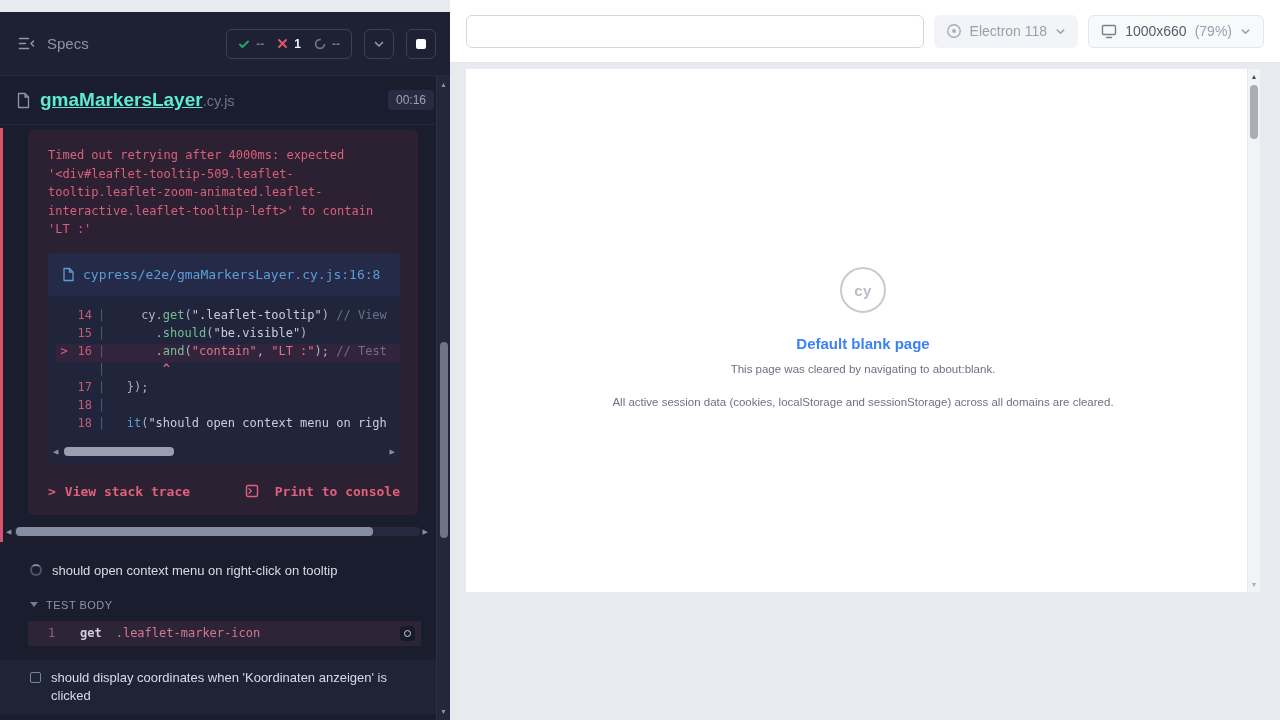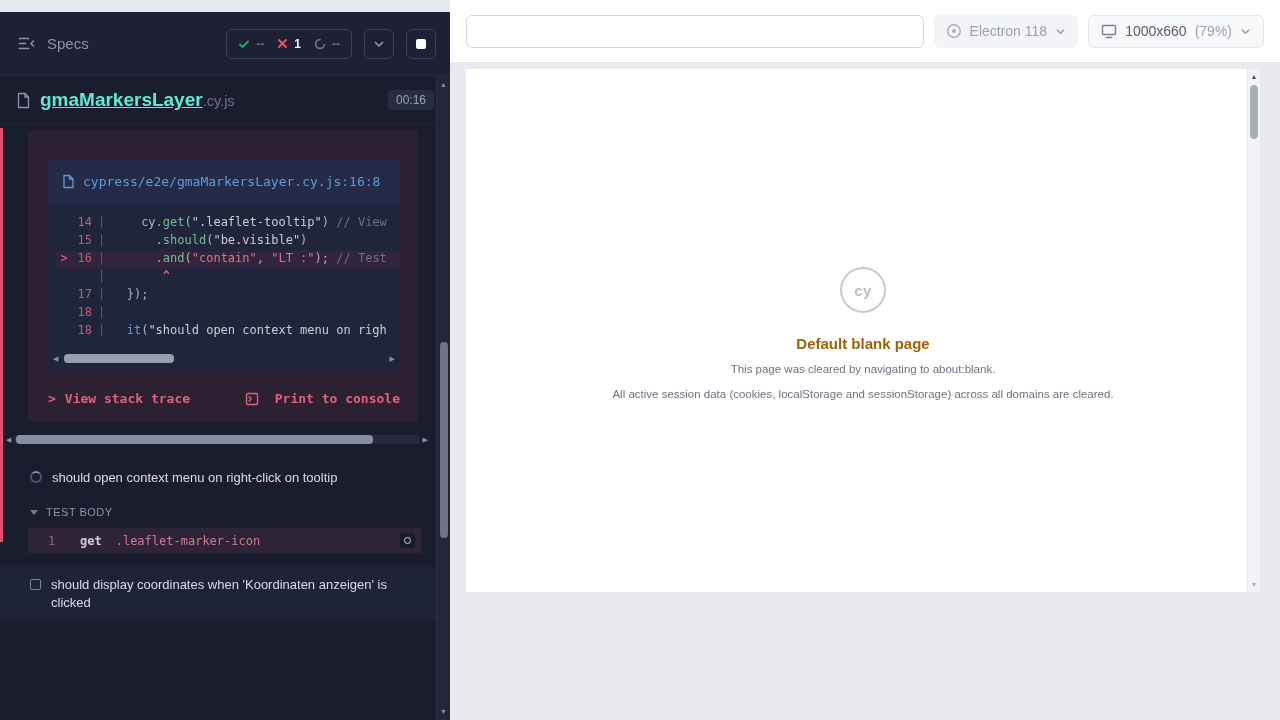--- a/index.html
+++ b/index.html
@@ -97,23 +97,23 @@
   .hdr-btn { height:33px; display:flex; align-items:center; gap:8px; border-radius:6px; padding:0 12px;
              font-size:14px; cursor:pointer; border:none; background:#f3f4f7; color:#9aa0ad; }
   .hdr-btn.viewport { background:#f8f9fb; border:1px solid #e3e6ea; color:#565c68; }
   .hdr-btn.viewport .scale { color:#9aa0ad; }
 
   .aut-stage { flex:1; padding:6px 0 0 16px; }
   .aut-page { width:794px; height:523px; background:#ffffff; position:relative; text-align:center; }
   .cy-logo { width:46px; height:46px; border:2.5px solid #c6cad3; border-radius:50%; color:#b9bec9;
              font-size:15px; font-weight:700; letter-spacing:0.5px; display:inline-flex; align-items:center;
              justify-content:center; margin-top:198px; }
-  .blank-title { margin-top:22px; font-size:15px; font-weight:700; color:#a16207; }
+  .blank-title { margin-top:22px; font-size:15px; font-weight:700; color:#3b82f6; }
   .blank-sub { margin-top:9px; font-size:11.5px; color:#6b7280; line-height:16px; }
-  .blank-sub + .blank-sub { margin-top:9px; }
+  .blank-sub + .blank-sub { margin-top:17px; }
 
   .page-scrollbar { position:absolute; right:0; top:0; bottom:0; width:13px; background:#f2f3f5;
                     border-left:1px solid #e5e7ea; cursor:pointer; }
   .page-scrollbar .sb-arrow { position:absolute; left:0; width:100%; text-align:center; color:#4a4f58; }
   .page-scrollbar .sb-arrow.up { top:4px; }
   .page-scrollbar .sb-arrow.down { bottom:4px; color:#aab0bb; }
   .page-scrollbar .pg-thumb { position:absolute; left:2px; top:16px; width:8px; height:54px; background:#a8adb6; border-radius:4px; }
 </style>
 </head>
 <body>
@@ -179,20 +179,21 @@
             <path d="M9 1.5V5h3.5" fill="none" stroke="#8f95a8" stroke-width="1.3"></path>
           </svg>
       </span>
       <span><span class="spec-name">gmaMarkersLayer</span><span class="spec-ext">.cy.js</span></span>
       <span class="spec-time">00:16</span>
     </div>
 
     <div class="reporter-body">
 
       <section class="error-panel">
+        <p class="error-message">Timed out retrying after 4000ms: expected '&lt;div#leaflet-tooltip-509.leaflet-tooltip.leaflet-zoom-animated.leaflet-interactive.leaflet-tooltip-left&gt;' to contain 'LT :'</p>
 
         <div class="code-frame">
           <div class="code-frame-header"><svg width="13" height="15" viewBox="0 0 13 15">
                 <path d="M2 1.5h5.5l3.5 3.5v8.5H2z" fill="none" stroke="#5c9ed8" stroke-width="1.3" stroke-linejoin="round"></path>
                 <path d="M7.5 1.5V5H11" fill="none" stroke="#5c9ed8" stroke-width="1.3"></path>
               </svg><span>cypress/e2e/gmaMarkersLayer.cy.js:16:8</span></div>
 
           <div class="code-lines">
               <div class="code-line"><span class="ln-arrow"></span><span class="ln-num">14</span><span class="ln-sep">|</span><span class="ln-code"><span class="tk-p">    cy.</span><span class="tk-fn">get</span><span class="tk-p">(</span><span class="tk-str">".leaflet-tooltip"</span><span class="tk-p">) </span><span class="tk-cm">// View</span></span></div>
               <div class="code-line"><span class="ln-arrow"></span><span class="ln-num">15</span><span class="ln-sep">|</span><span class="ln-code"><span class="tk-p">      .</span><span class="tk-fn">should</span><span class="tk-p">(</span><span class="tk-str">"be.visible"</span><span class="tk-p">)</span></span></div>

